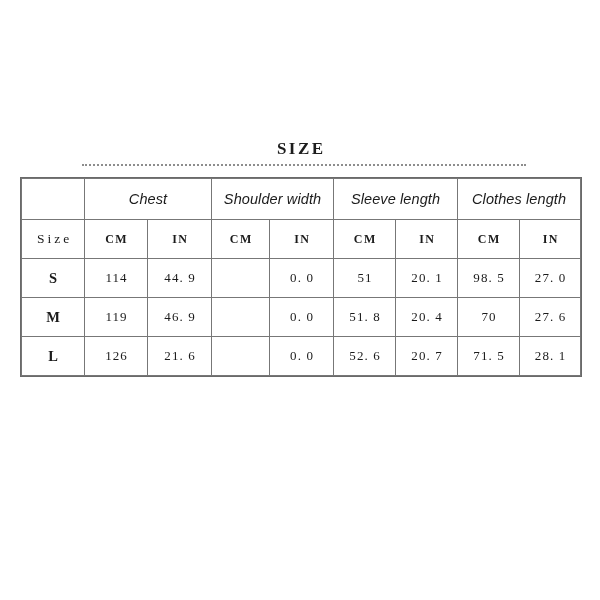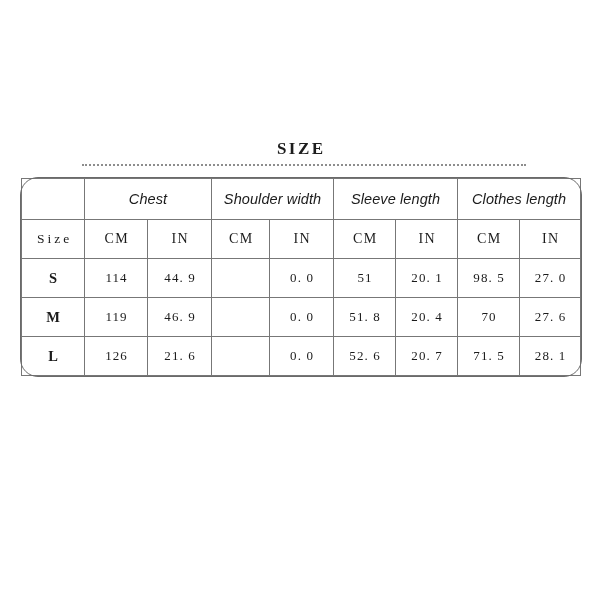--- a/index.html
+++ b/index.html
@@ -55,21 +55,20 @@
     left: 21px;
     top: 178px;
     width: 559px;
   }
 
   table.size-table {
     border-collapse: collapse;
     width: 559px;
     table-layout: fixed;
     background: #a16207;
-    border-radius: 17px;
   }
 
   table.size-table td {
     border: 1px solid #777777;
     text-align: center;
     vertical-align: middle;
     padding: 0;
     color: #1b1b1b;
     background: #ffffff;
   }
@@ -94,22 +93,22 @@
     font-size: 14.5px;
     font-weight: 400;
     letter-spacing: 0.1px;
     height: 40px;
   }
 
   
   td.unit-head {
     background: #edeae0;
     font-family: "Liberation Serif", serif;
-    font-size: 14px;
-    font-weight: 400;
+    font-size: 12px;
+    font-weight: 700;
     letter-spacing: 1.4px;
     text-indent: 1.4px;
     height: 38px;
   }
 
   td.size-label-head {
     background: #edeae0;
     font-family: "Liberation Serif", serif;
     font-size: 13.5px;
     font-weight: 400;

